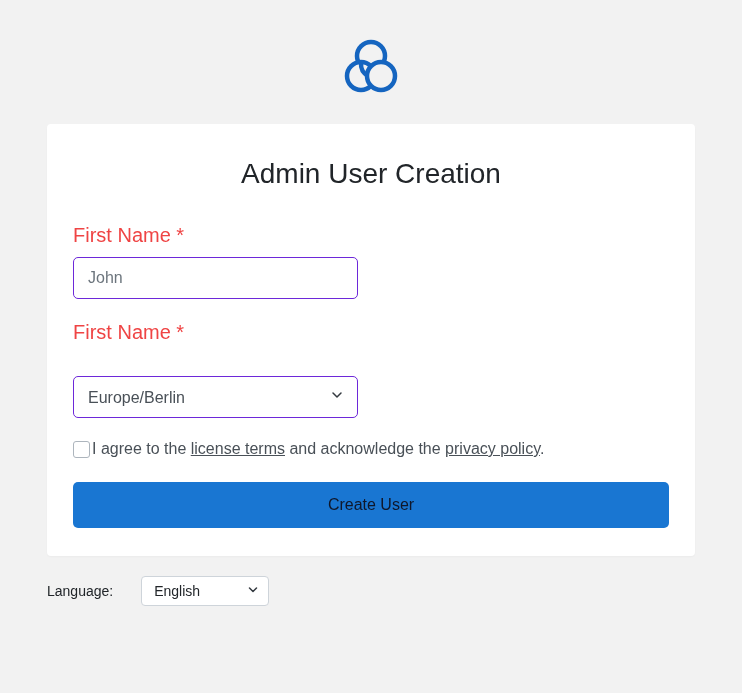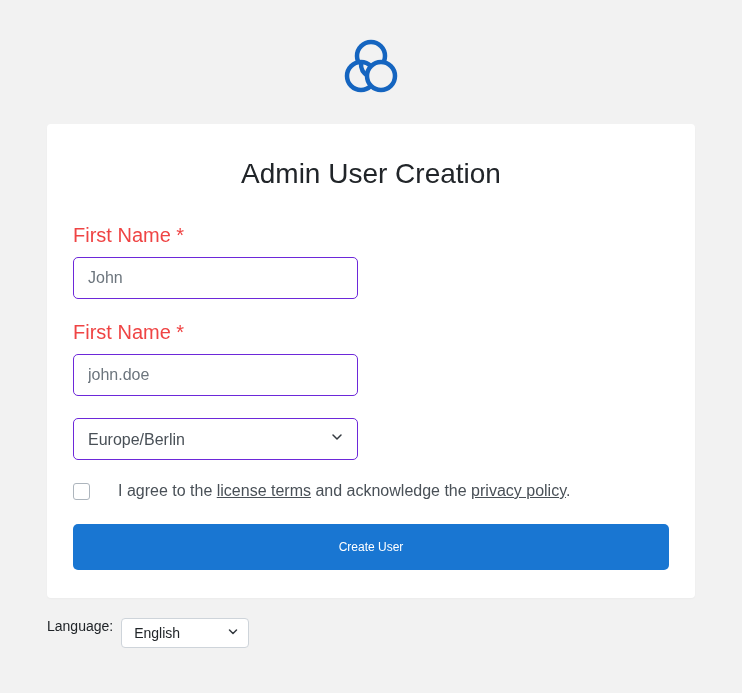--- a/index.html
+++ b/index.html
@@ -81,21 +81,21 @@
       position: absolute;
       right: 14px;
       top: 50%;
       transform: translateY(-50%);
       pointer-events: none;
     }
     .agree-row {
       margin-top: 22px;
       display: flex;
       align-items: center;
-      gap: 28px;
+      gap: 2px;
     }
     .checkbox {
       width: 17px;
       height: 17px;
       border: 1px solid #adb5bd;
       border-radius: 3px;
       background: #fff;
       cursor: pointer;
       flex-shrink: 0;
     }
@@ -105,34 +105,35 @@
     }
     .agree-link {
       color: #495057;
       text-decoration: underline;
       cursor: pointer;
     }
     .submit-btn {
       width: 100%;
       height: 46px;
       background: #1976d2;
-      color: #ffffff;
+      color: #0f172a;
       border: none;
       border-radius: 5px;
-      font-size: 12px;
+      font-size: 16px;
       font-weight: 400;
       margin-top: 24px;
       cursor: pointer;
       font-family: inherit;
     }
     .lang-row {
       width: 648px;
       margin-top: 20px;
       display: flex;
-      gap: 8px;
+      align-items: center;
+      gap: 28px;
     }
     .lang-label {
       font-size: 14px;
       color: #212529;
     }
     .lang-select-wrapper {
       position: relative;
     }
     .lang-select {
       height: 30px;
@@ -176,21 +177,20 @@
       <div class="form-group">
         <label class="form-label">First Name *</label>
         <input type="text" class="form-input" placeholder="John" style="">
       </div>
 
       <div class="form-group">
       </div>
 
       <div class="form-group">
         <label class="form-label">First Name *</label>
-        <input type="text" class="form-input" placeholder="john.doe" style="">
       </div>
 
       <div class="form-group">
       </div>
 
 
       <div class="form-group">
         <div class="select-wrapper">
           <select class="form-select">
             <option>Europe/Berlin</option>

